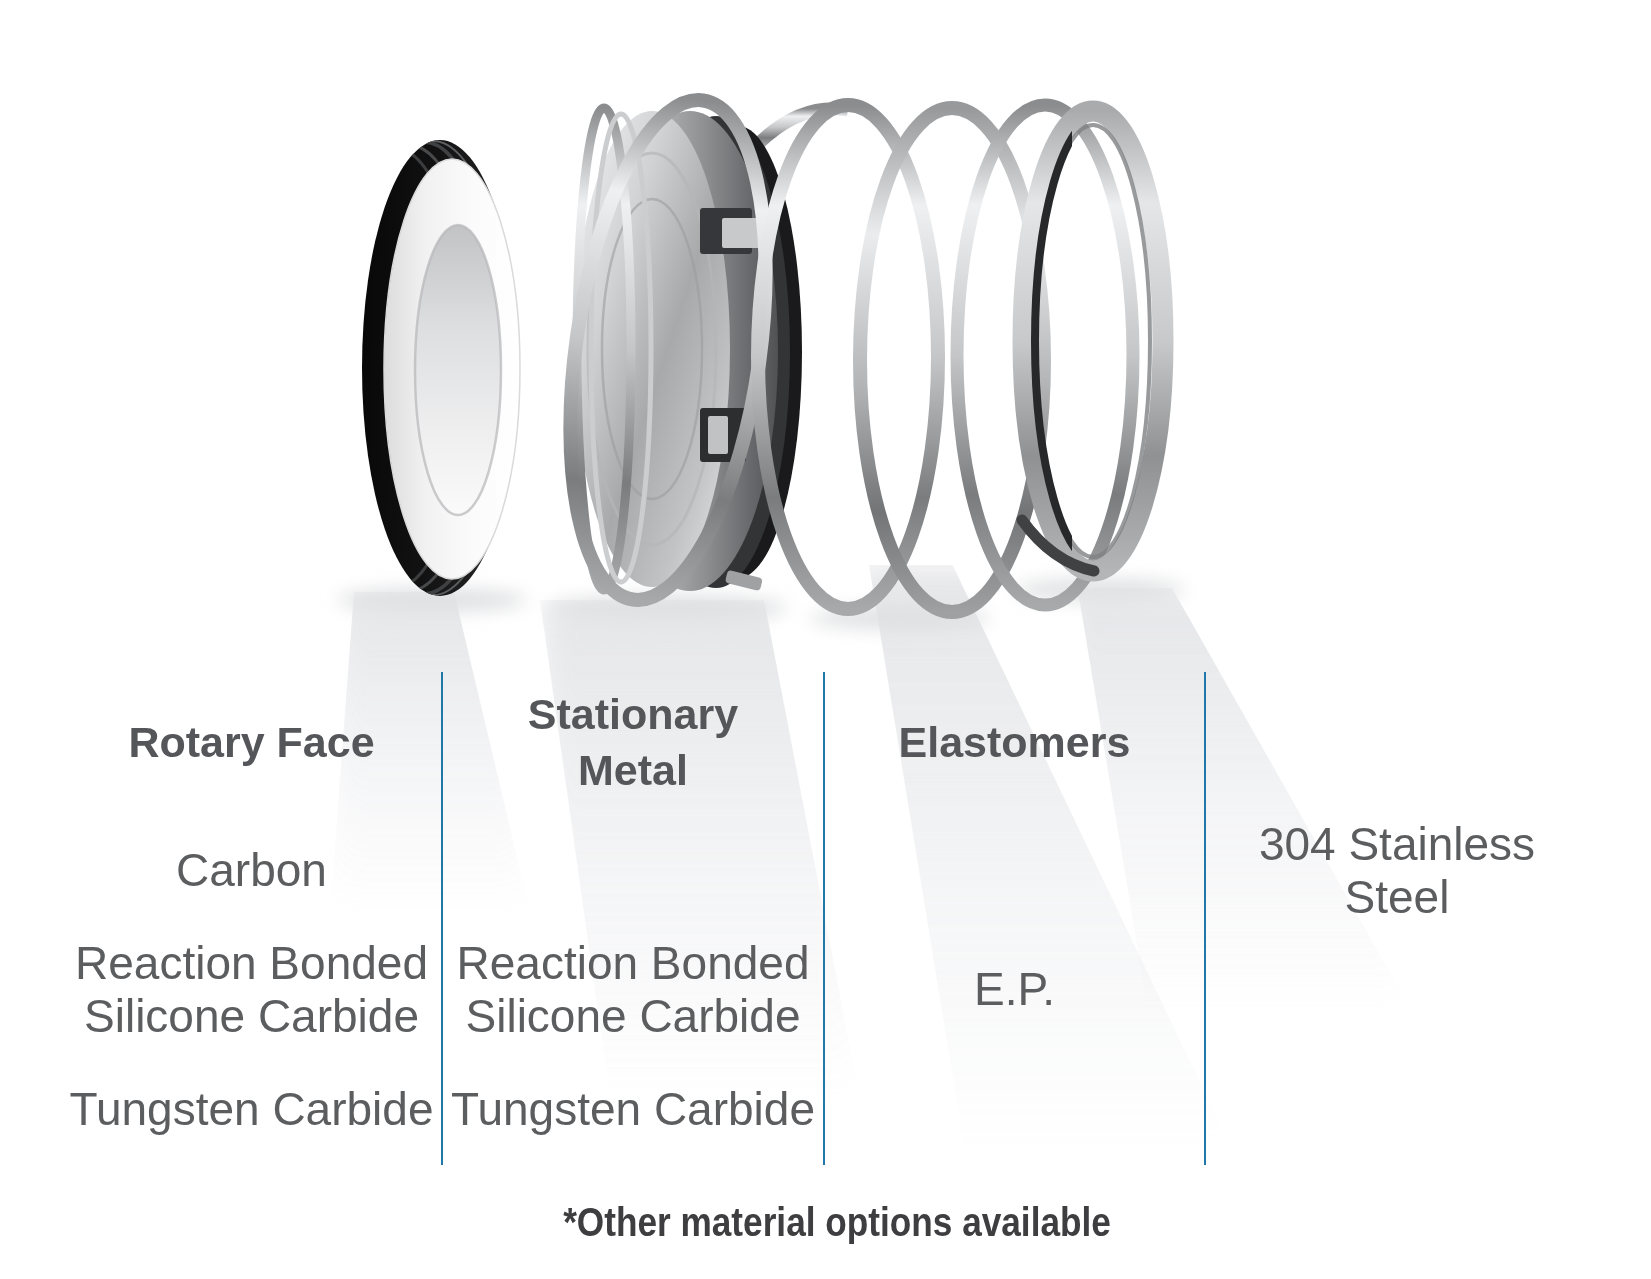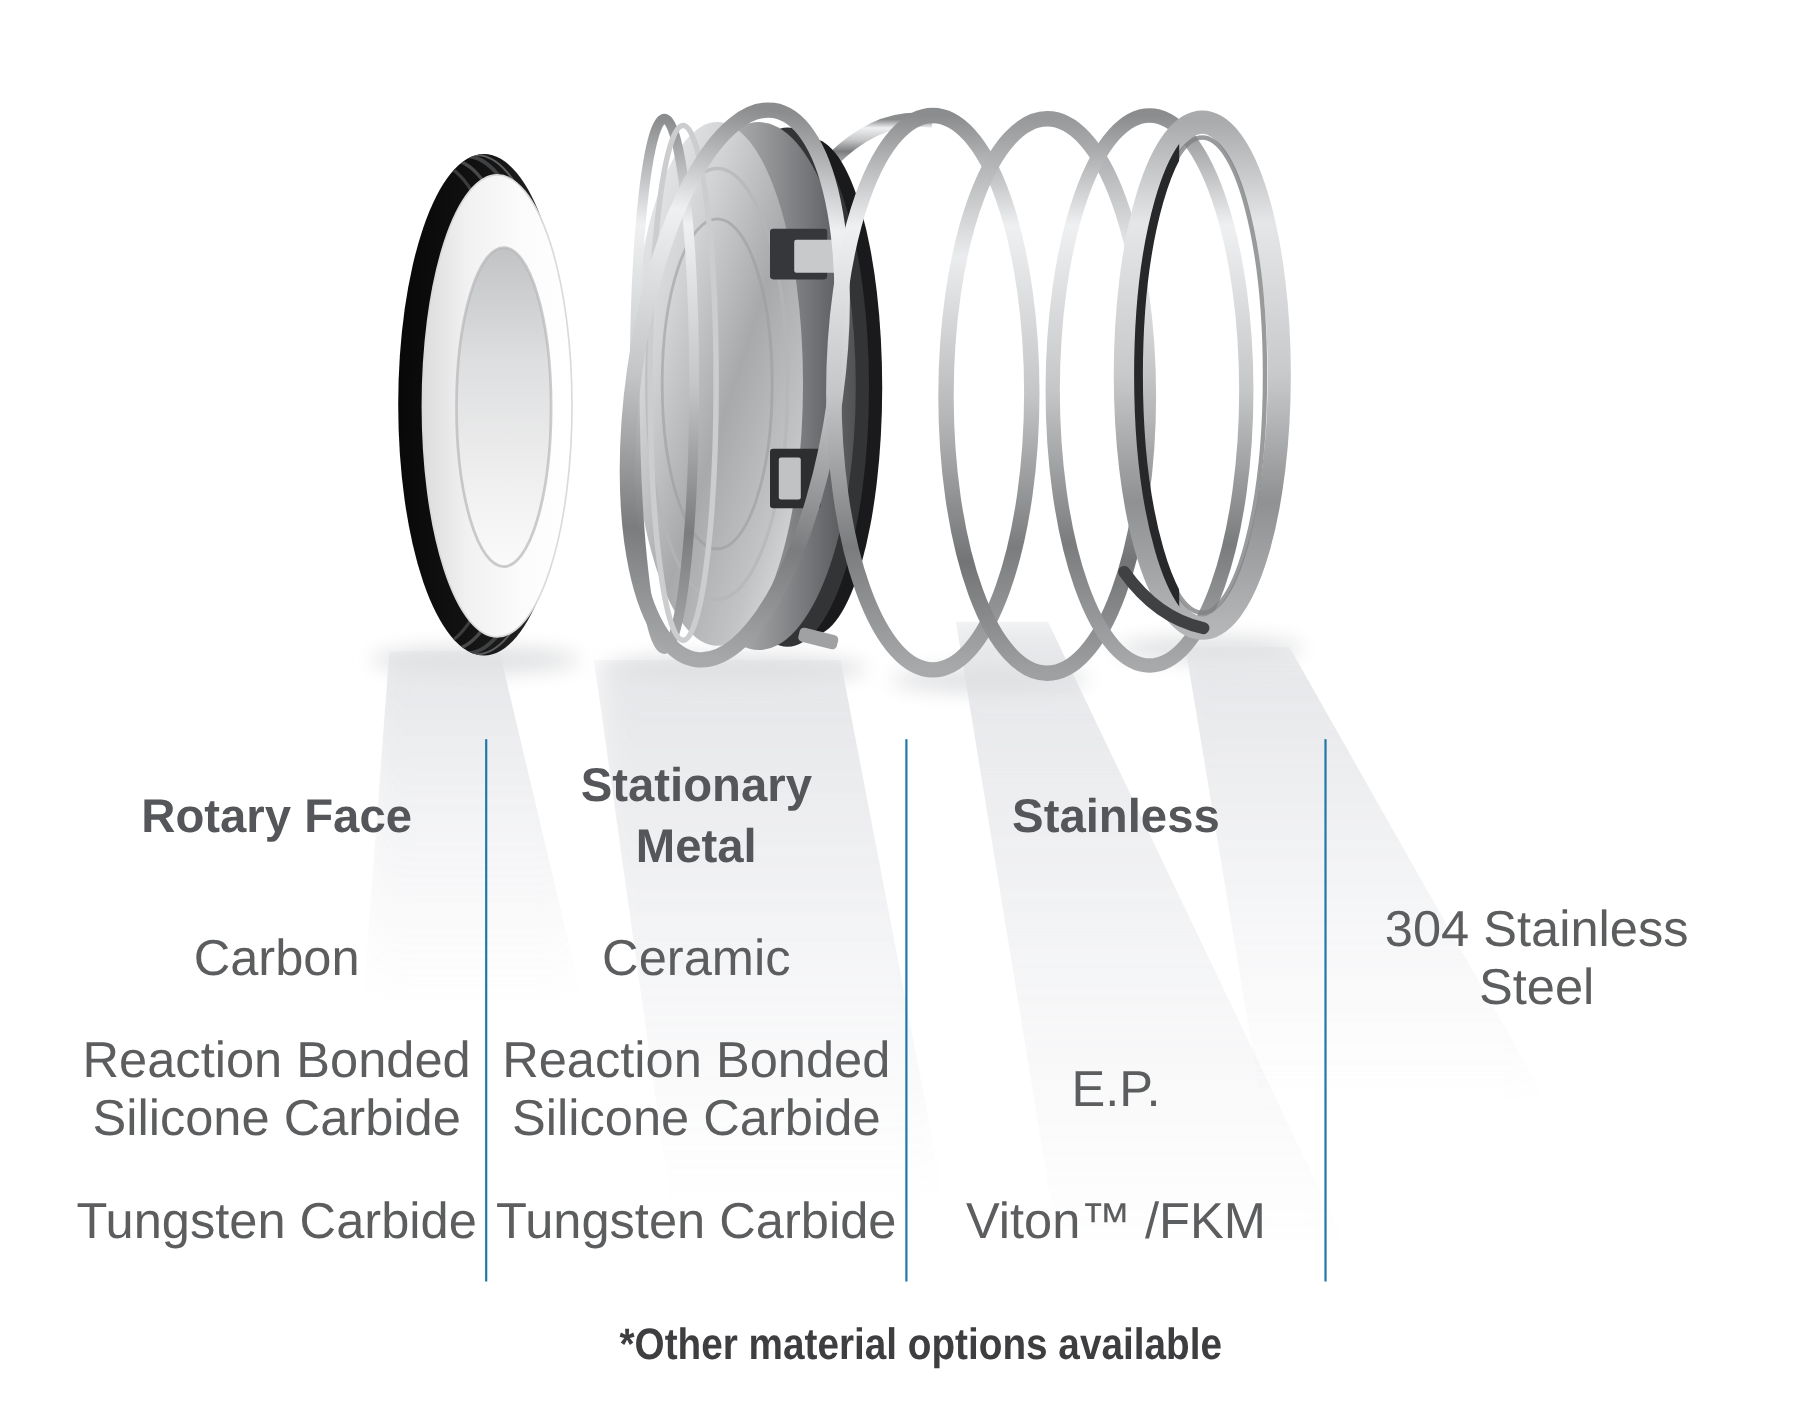--- a/index.html
+++ b/index.html
@@ -189,31 +189,29 @@
     </g>
   </svg>
 
   <div class="divider d1"></div>
   <div class="divider d2"></div>
   <div class="divider d3"></div>
 
   <div class="cell hdr c0 rh">Rotary Face</div>
   <div class="cell hdr c1 rh">Stationary
 Metal</div>
-  <div class="cell hdr c2 rh">Stainless</div>
+  <div class="cell hdr c2 rh">Elastomers</div>
 
   <div class="cell c0 r1">Carbon</div>
-  <div class="cell c1 r1">Ceramic</div>
   <div class="cell c3 r1">304 Stainless
 Steel</div>
 
   <div class="cell c0 r2">Reaction Bonded
 Silicone Carbide</div>
   <div class="cell c1 r2">Reaction Bonded
 Silicone Carbide</div>
   <div class="cell c2 r2">E.P.</div>
 
   <div class="cell c0 r3">Tungsten Carbide</div>
   <div class="cell c1 r3">Tungsten Carbide</div>
-  <div class="cell c2 r3">Viton™ /FKM</div>
 
   <div class="footnote">*Other material options available</div>
 </div>
 
 </body></html>

